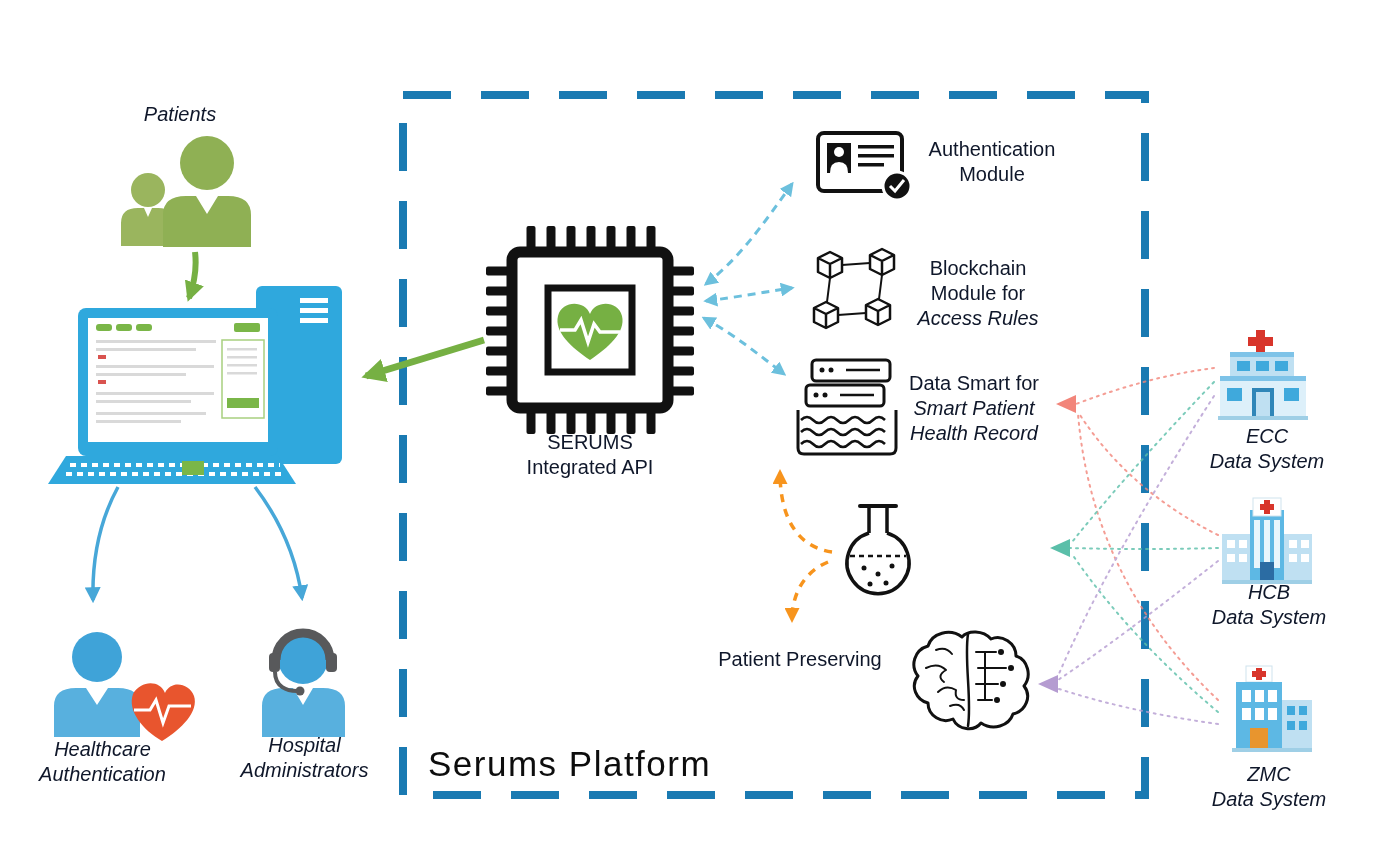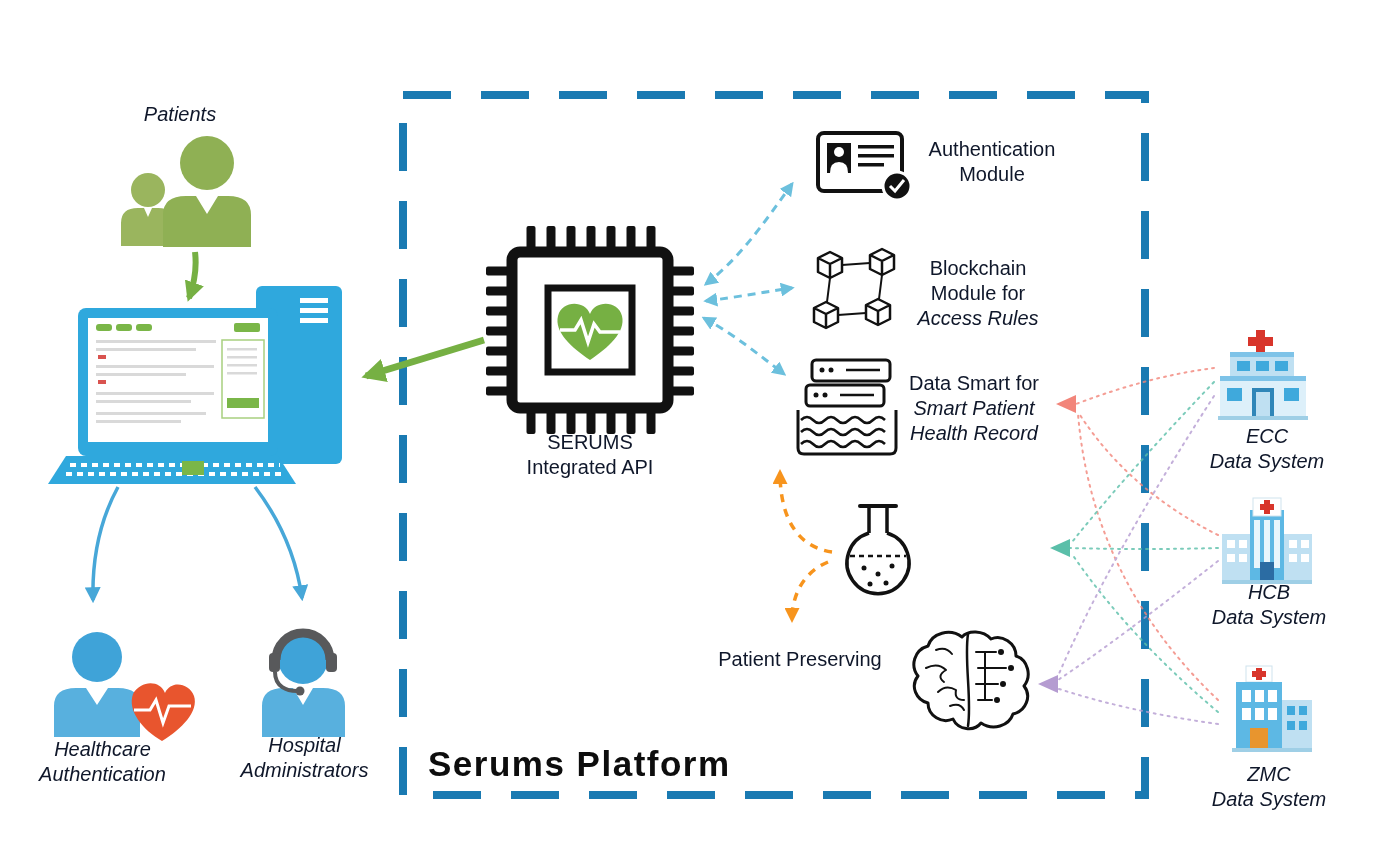--- a/index.html
+++ b/index.html
@@ -3,21 +3,21 @@
 <meta charset="utf-8">
 <style>
   *{box-sizing:border-box;margin:0;padding:0}
   html,body{background:#ffffff}
   .canvas{position:relative;width:1383px;height:856px;background:#fff;
           font-family:"Liberation Sans",sans-serif;overflow:hidden}
   svg.layer{position:absolute;left:0;top:0}
   .lbl{position:absolute;font-size:20px;line-height:25px;color:#0f172a;text-align:center}
   .lbl .ln{display:block}
   .it{font-style:italic}
-  .title{position:absolute;font-size:35px;font-weight:bold;color:#0d0d0d;letter-spacing:1.5px;
+  .title{position:absolute;font-size:35px;font-weight:normal;color:#0d0d0d;letter-spacing:1.5px;
          font-family:"Liberation Sans",sans-serif}
 </style>
 </head>
 <body>
 
 <div class="canvas">
 
 <svg class="layer" width="1383" height="856" viewBox="0 0 1383 856">
   <defs>
     <marker id="mGreen" viewBox="0 0 10 10" refX="8" refY="5" markerWidth="20" markerHeight="20" orient="auto-start-reverse" markerUnits="userSpaceOnUse">

